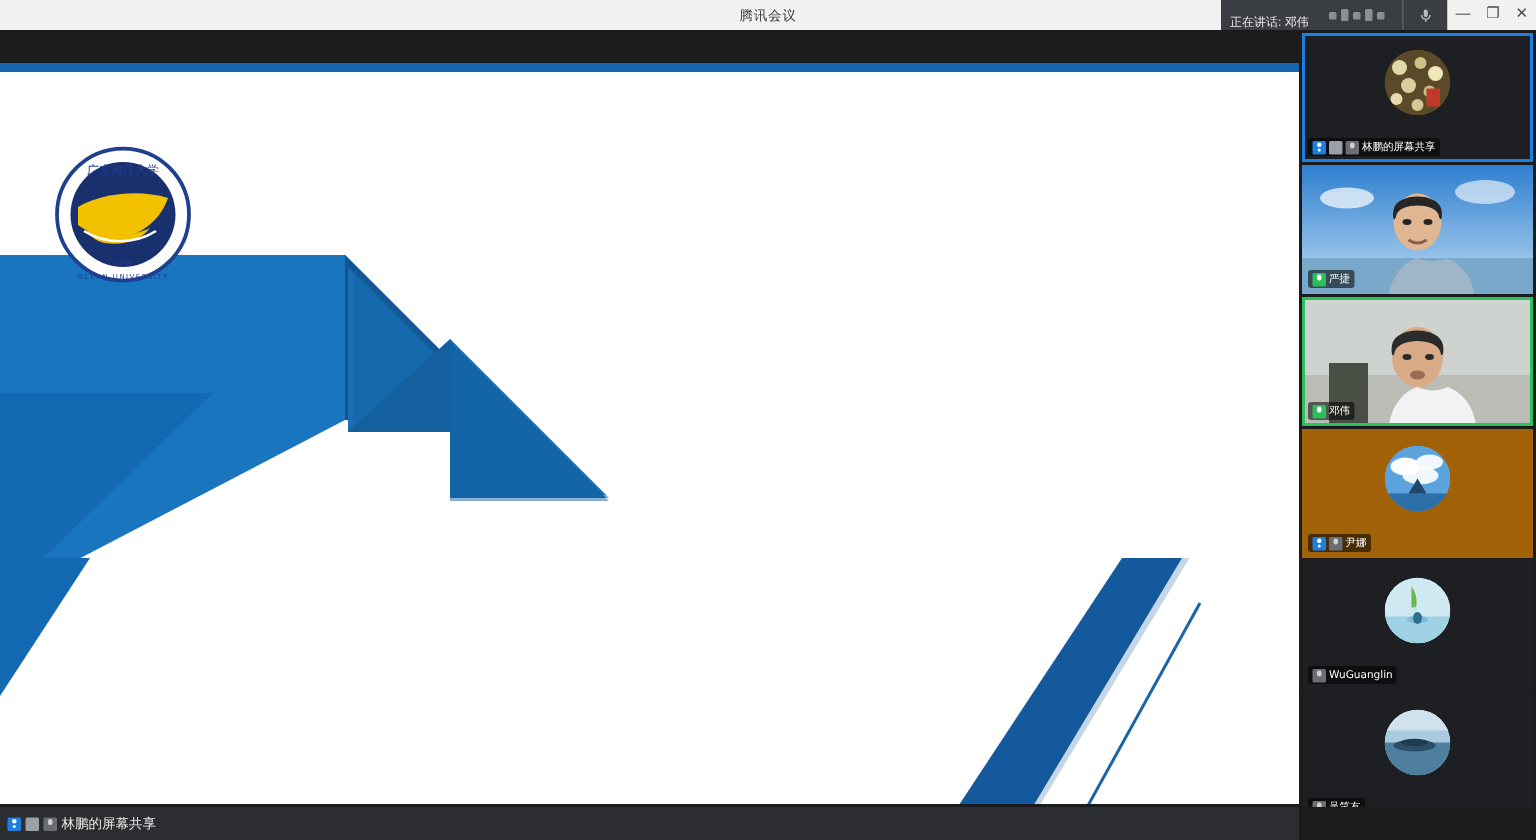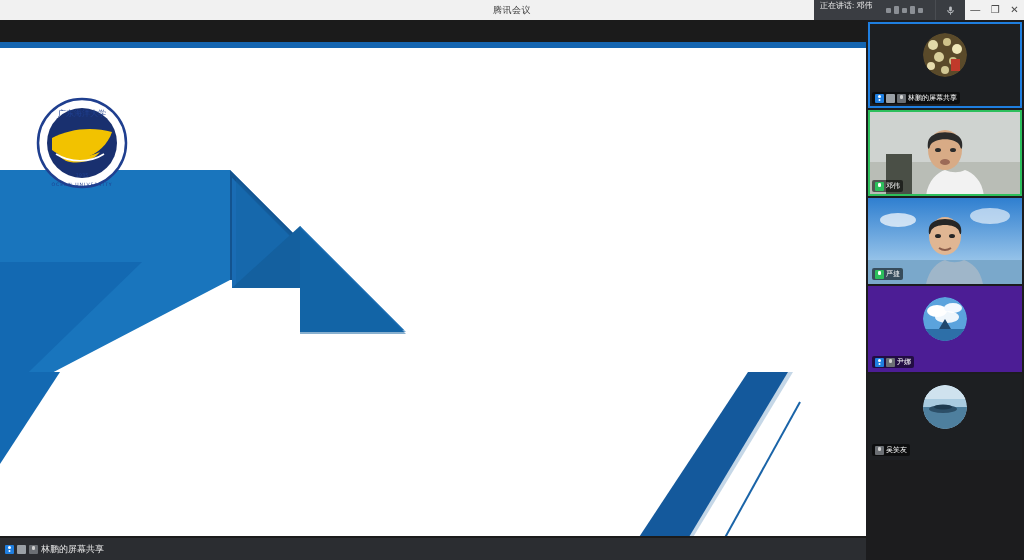--- a/index.html
+++ b/index.html
@@ -8,21 +8,21 @@
 
   .app { position:relative; width:1024px; height:560px; background:#2e2e2e; }
 
   
   .titlebar { position:absolute; left:0; top:0; width:1024px; height:20px;
               background:#f1f1f1; display:flex; align-items:center; }
   .tb-title { position:absolute; left:0; right:0; text-align:center;
               font-size:9px; color:#3a3a3a; letter-spacing:.5px; }
   .tb-speaker { position:absolute; left:814px; top:0; height:20px;
                 background:#3a3d42; color:#e8e8e8; font-size:8px;
-                display:flex; align-items:flex-start; padding:0 6px; }
+                display:flex; align-items:flex-end; padding:0 6px; }
   .tb-audio { position:absolute; left:873px; top:0; width:62px; height:20px;
               background:#3a3d42; display:flex; align-items:center;
               justify-content:center; gap:3px; }
   .wave { width:5px; background:#8b8f95; border-radius:1px; }
   .w1{height:5px}.w2{height:8px}.w3{height:5px}
   .tb-mic { position:absolute; left:935px; top:0; width:30px; height:20px;
             background:#3a3d42; display:flex; align-items:center;
             justify-content:center; border-left:1px solid #4a4d52; }
   .tb-mic svg { fill:#b9bcc0; }
   .tb-ctrl { position:absolute; right:0; top:0; width:59px; height:20px;
@@ -196,64 +196,64 @@
         </g>
       </svg>
       <div class="tile-badge">
         <span class="ic host"></span>
         <span class="ic screen"></span>
         <span class="ic mic-off"></span>
         <span class="nm">林鹏的屏幕共享</span>
       </div>
     </div>
 
+    <div class="tile">
+      <svg viewBox="0 0 154 86" width="154" height="86">
+        <defs>
+            <linearGradient id="sky" x1="0" y1="0" x2="0" y2="1">
+          <stop offset="0" stop-color="#2f7fd0"></stop>
+              <stop offset="1" stop-color="#bcdcf2"></stop>
+            </linearGradient>
+          </defs>
+        <rect width="154" height="86" fill="url(#sky)"></rect>
+        <rect x="0" y="62" width="154" height="24" fill="#7aa8cb"></rect>
+        <ellipse cx="30" cy="22" rx="18" ry="7" fill="#ffffff" opacity=".7"></ellipse>
+        <ellipse cx="122" cy="18" rx="20" ry="8" fill="#ffffff" opacity=".6"></ellipse>
+        <ellipse cx="77" cy="38" rx="16" ry="19" fill="#e0b693"></ellipse>
+        <path d="M61 30c2-12 30-12 32 0 1 7-1 8-2 3-3-8-25-8-28 0-1 5-3 4-2-3z" fill="#262626"></path>
+        <path d="M58 86c3-15 12-22 19-24 6 3 13 3 19 0 8 3 16 9 19 24z" fill="#9fb6c9"></path>
+        <ellipse cx="70" cy="38" rx="3" ry="2" fill="#262626"></ellipse>
+        <ellipse cx="84" cy="38" rx="3" ry="2" fill="#262626"></ellipse>
+        <path d="M71 50q6 4 12 0" stroke="#8a5c4a" stroke-width="2" fill="none"></path>
+      </svg>
+      <div class="tile-badge">
+        <span class="ic mic-on"></span>
+        <span class="nm">严捷</span>
+      </div>
+    </div>
+
     <div class="tile speaking">
       <svg viewBox="0 0 154 86" width="154" height="86">
         <rect width="154" height="86" fill="#cfd3d0"></rect>
         <rect x="0" y="52" width="154" height="34" fill="#b9bdb6"></rect>
         <rect x="18" y="44" width="26" height="42" fill="#4a4f46"></rect>
         <ellipse cx="77" cy="40" rx="17" ry="20" fill="#d8ab86"></ellipse>
         <path d="M60 32c2-13 32-13 34 0 1 7-1 9-2 4-3-9-27-9-30 0-1 5-3 3-2-4z" fill="#2b2b2b"></path>
         <path d="M58 86c2-16 12-24 19-26 7 3 14 3 20 0 8 3 17 10 19 26z" fill="#f2f2f2"></path>
         <ellipse cx="70" cy="40" rx="3" ry="2" fill="#2b2b2b"></ellipse>
         <ellipse cx="85" cy="40" rx="3" ry="2" fill="#2b2b2b"></ellipse>
         <ellipse cx="77" cy="52" rx="5" ry="3" fill="#9c6a57"></ellipse>
       </svg>
       <div class="tile-badge">
         <span class="ic mic-on"></span>
         <span class="nm">邓伟</span>
       </div>
     </div>
 
-    <div class="tile">
-      <svg viewBox="0 0 154 86" width="154" height="86">
-        <defs>
-            <linearGradient id="sky" x1="0" y1="0" x2="0" y2="1">
-          <stop offset="0" stop-color="#2f7fd0"></stop>
-              <stop offset="1" stop-color="#bcdcf2"></stop>
-            </linearGradient>
-          </defs>
-        <rect width="154" height="86" fill="url(#sky)"></rect>
-        <rect x="0" y="62" width="154" height="24" fill="#7aa8cb"></rect>
-        <ellipse cx="30" cy="22" rx="18" ry="7" fill="#ffffff" opacity=".7"></ellipse>
-        <ellipse cx="122" cy="18" rx="20" ry="8" fill="#ffffff" opacity=".6"></ellipse>
-        <ellipse cx="77" cy="38" rx="16" ry="19" fill="#e0b693"></ellipse>
-        <path d="M61 30c2-12 30-12 32 0 1 7-1 8-2 3-3-8-25-8-28 0-1 5-3 4-2-3z" fill="#262626"></path>
-        <path d="M58 86c3-15 12-22 19-24 6 3 13 3 19 0 8 3 16 9 19 24z" fill="#9fb6c9"></path>
-        <ellipse cx="70" cy="38" rx="3" ry="2" fill="#262626"></ellipse>
-        <ellipse cx="84" cy="38" rx="3" ry="2" fill="#262626"></ellipse>
-        <path d="M71 50q6 4 12 0" stroke="#8a5c4a" stroke-width="2" fill="none"></path>
-      </svg>
-      <div class="tile-badge">
-        <span class="ic mic-on"></span>
-        <span class="nm">严捷</span>
-      </div>
-    </div>
-
-    <div class="tile" style="background:#4c1d95">
+    <div class="tile" style="background:#a16207">
       <svg class="avatar" viewBox="0 0 44 44">
         <defs>
             <clipPath id="c2">
               <circle cx="22" cy="22" r="22"></circle>
             </clipPath>
           </defs>
         <g clip-path="url(#c2)">
           <rect width="44" height="44" fill="#5ba3dd"></rect>
           <ellipse cx="14" cy="14" rx="10" ry="6" fill="#ffffff"></ellipse>
           <ellipse cx="30" cy="11" rx="9" ry="5" fill="#f2f8ff"></ellipse>
@@ -262,20 +262,41 @@
           <path d="M16 32l6-10 6 10z" fill="#20486e"></path>
         </g>
       </svg>
       <div class="tile-badge">
         <span class="ic host"></span>
         <span class="ic mic-off"></span>
         <span class="nm">尹娜</span>
       </div>
     </div>
 
+    <div class="tile" style="background:#1d1f22">
+      <svg class="avatar" viewBox="0 0 44 44">
+        <defs>
+            <clipPath id="c3">
+              <circle cx="22" cy="22" r="22"></circle>
+            </clipPath>
+          </defs>
+        <g clip-path="url(#c3)">
+          <rect width="44" height="44" fill="#cfe8f2"></rect>
+          <rect x="0" y="26" width="44" height="18" fill="#9fd1e4"></rect>
+          <path d="M18 6c3 4 4 9 3 14h-3z" fill="#64b84a"></path>
+          <ellipse cx="22" cy="28" rx="7" ry="2.5" fill="#7dbcd6"></ellipse>
+          <path d="M20 18c1 5 3 7 2 9h-3z" fill="#bfe2ef"></path>
+          <ellipse cx="22" cy="27" rx="3" ry="4" fill="#2e6f8c"></ellipse>
+        </g>
+      </svg>
+      <div class="tile-badge">
+        <span class="ic mic-off"></span>
+        <span class="nm">WuGuanglin</span>
+      </div>
+    </div>
 
     <div class="tile" style="background:#1d1f22">
       <svg class="avatar" viewBox="0 0 44 44">
         <defs>
             <clipPath id="c4">
               <circle cx="22" cy="22" r="22"></circle>
             </clipPath>
           </defs>
         <g clip-path="url(#c4)">
           <rect width="44" height="44" fill="#a9cbe0"></rect>

